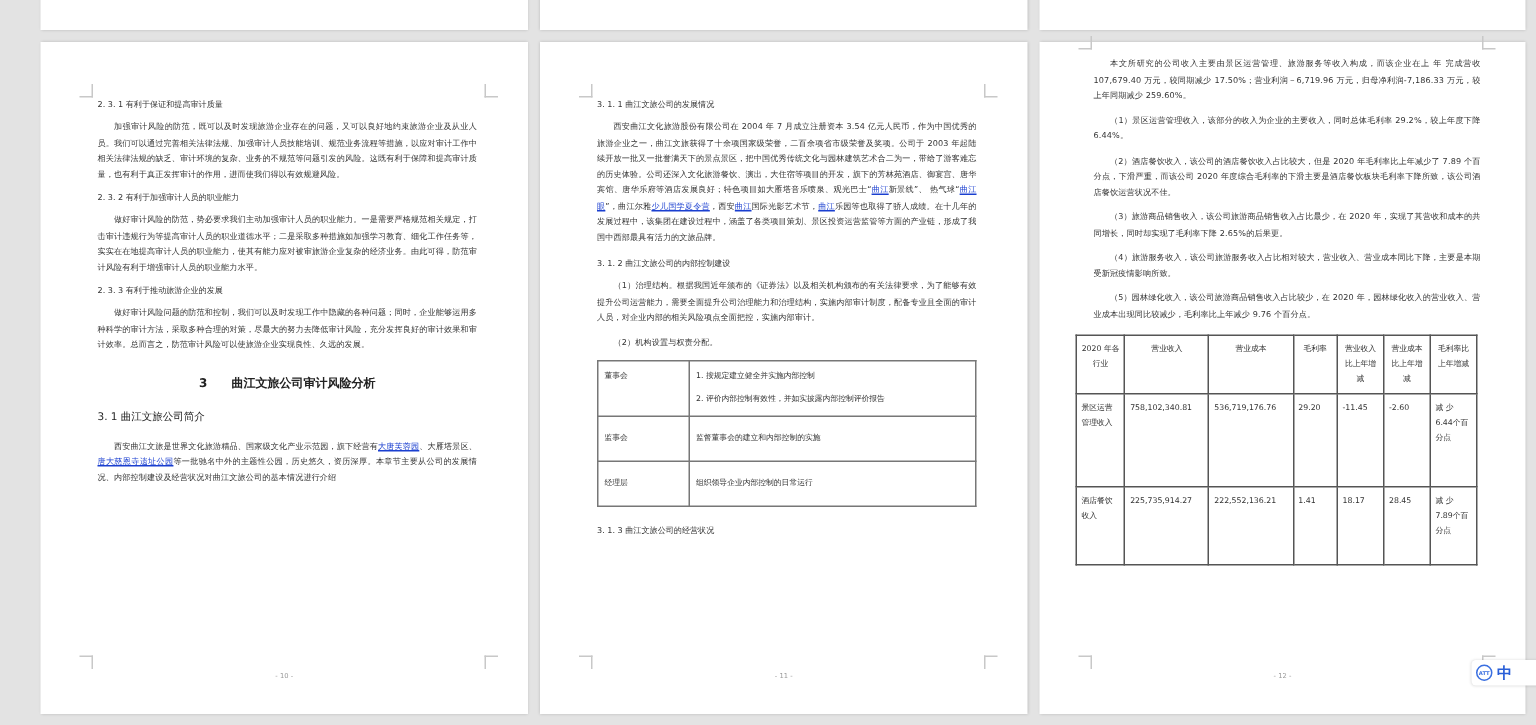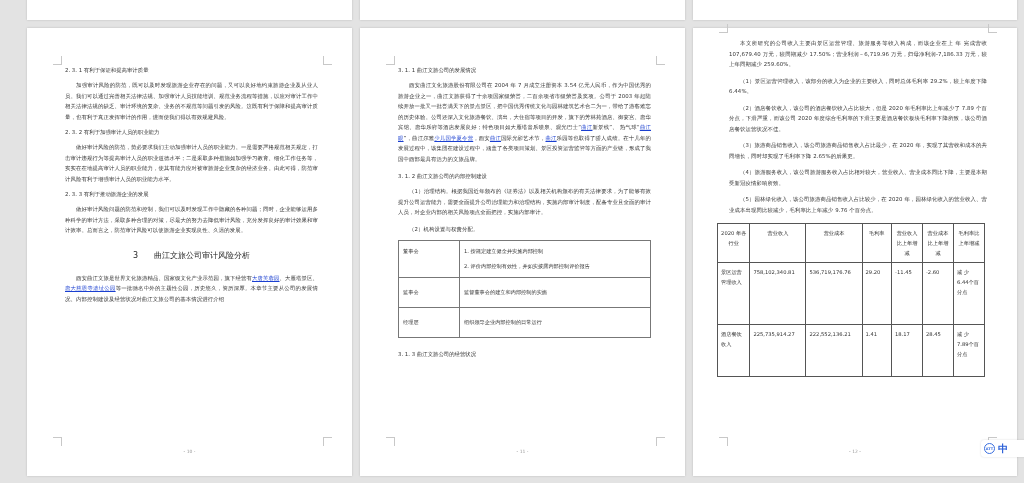--- a/index.html
+++ b/index.html
@@ -24,21 +24,21 @@
   .c-tr { border-left-width:1px; border-bottom-width:1px; }
   .c-bl { border-right-width:1px; border-top-width:1px; }
   .c-br { border-left-width:1px; border-top-width:1px; }
 
   .content { position:absolute; left:38px; right:30px; top:38px; }
   .p1 .content, .p2 .content { left:38px; right:34px; }
   .p3 .content { left:36px; right:30px; top:38px; }
 
   .h3 { font-size:5.4px; line-height:8px; margin:0 0 6px 0; color:#333; }
   .para { font-size:5.4px; line-height:10.5px; text-indent:11px; margin:0 0 6px 0; color:#333; text-align:justify; letter-spacing:0.1px; }
-  .chap { font-size:8px; font-weight:normal; text-align:center; margin:14px 0 12px 0; color:#222; }
+  .chap { font-size:8px; font-weight:bold; text-align:center; margin:14px 0 12px 0; color:#222; }
   .chap .num { margin-right:16px; }
   .h2 { font-size:7px; margin:0 0 10px 0; color:#222; }
   .link { color:#1a3fd0; text-decoration:underline; }
 
   .pagenum { position:absolute; bottom:22px; left:0; right:0; text-align:center; font-size:4.5px; color:#999; }
 
   table.ctl { border-collapse:collapse; width:100%; font-size:5.2px; color:#333; }
   table.ctl td { border:1px solid #777; padding:6px 4px; vertical-align:top; line-height:9px; }
   table.ctl td.k { width:52px; }
 
@@ -67,20 +67,21 @@
   <div class="content">
     <div class="h3">2. 3. 1 有利于保证和提高审计质量</div>
     <p class="para">加强审计风险的防范，既可以及时发现旅游企业存在的问题，又可以良好地约束旅游企业及从业人员。我们可以通过完善相关法律法规、加强审计人员技能培训、规范业务流程等措施，以应对审计工作中相关法律法规的缺乏、审计环境的复杂、业务的不规范等问题引发的风险。这既有利于保障和提高审计质量，也有利于真正发挥审计的作用，进而使我们得以有效规避风险。</p>
     <div class="h3">2. 3. 2 有利于加强审计人员的职业能力</div>
     <p class="para">做好审计风险的防范，势必要求我们主动加强审计人员的职业能力。一是需要严格规范相关规定，打击审计违规行为等提高审计人员的职业道德水平；二是采取多种措施如加强学习教育、细化工作任务等，实实在在地提高审计人员的职业能力，使其有能力应对被审旅游企业复杂的经济业务。由此可得，防范审计风险有利于增强审计人员的职业能力水平。</p>
     <div class="h3">2. 3. 3 有利于推动旅游企业的发展</div>
     <p class="para">做好审计风险问题的防范和控制，我们可以及时发现工作中隐藏的各种问题；同时，企业能够运用多种科学的审计方法，采取多种合理的对策，尽最大的努力去降低审计风险，充分发挥良好的审计效果和审计效率。总而言之，防范审计风险可以使旅游企业实现良性、久远的发展。</p>
     <div class="chap">
       <span class="num">3</span><span>曲江文旅公司审计风险分析</span>
     </div>
+    <div class="h2">3. 1 曲江文旅公司简介</div>
     <p class="para"><span>西安曲江文旅是世界文化旅游精品、国家级文化产业示范园，旗下经营有</span><span class="link">大唐芙蓉园</span><span>、大雁塔景区、</span><span class="link">唐大慈恩寺遗址公园</span><span>等一批驰名中外的主题性公园，历史悠久，资历深厚。本章节主要从公司的发展情况、内部控制建设及经营状况对曲江文旅公司的基本情况进行介绍</span></p>
   </div>
   <div class="corner c-bl" style="left:26px;bottom:30px;"></div>
   <div class="corner c-br" style="right:20px;bottom:30px;"></div>
   <div class="pagenum">- 10 -</div>
 </div>
 
 <div class="page main p2">
   <div class="corner c-tl" style="left:26px;top:28px;"></div>
   <div class="corner c-tr" style="right:20px;top:28px;"></div>

